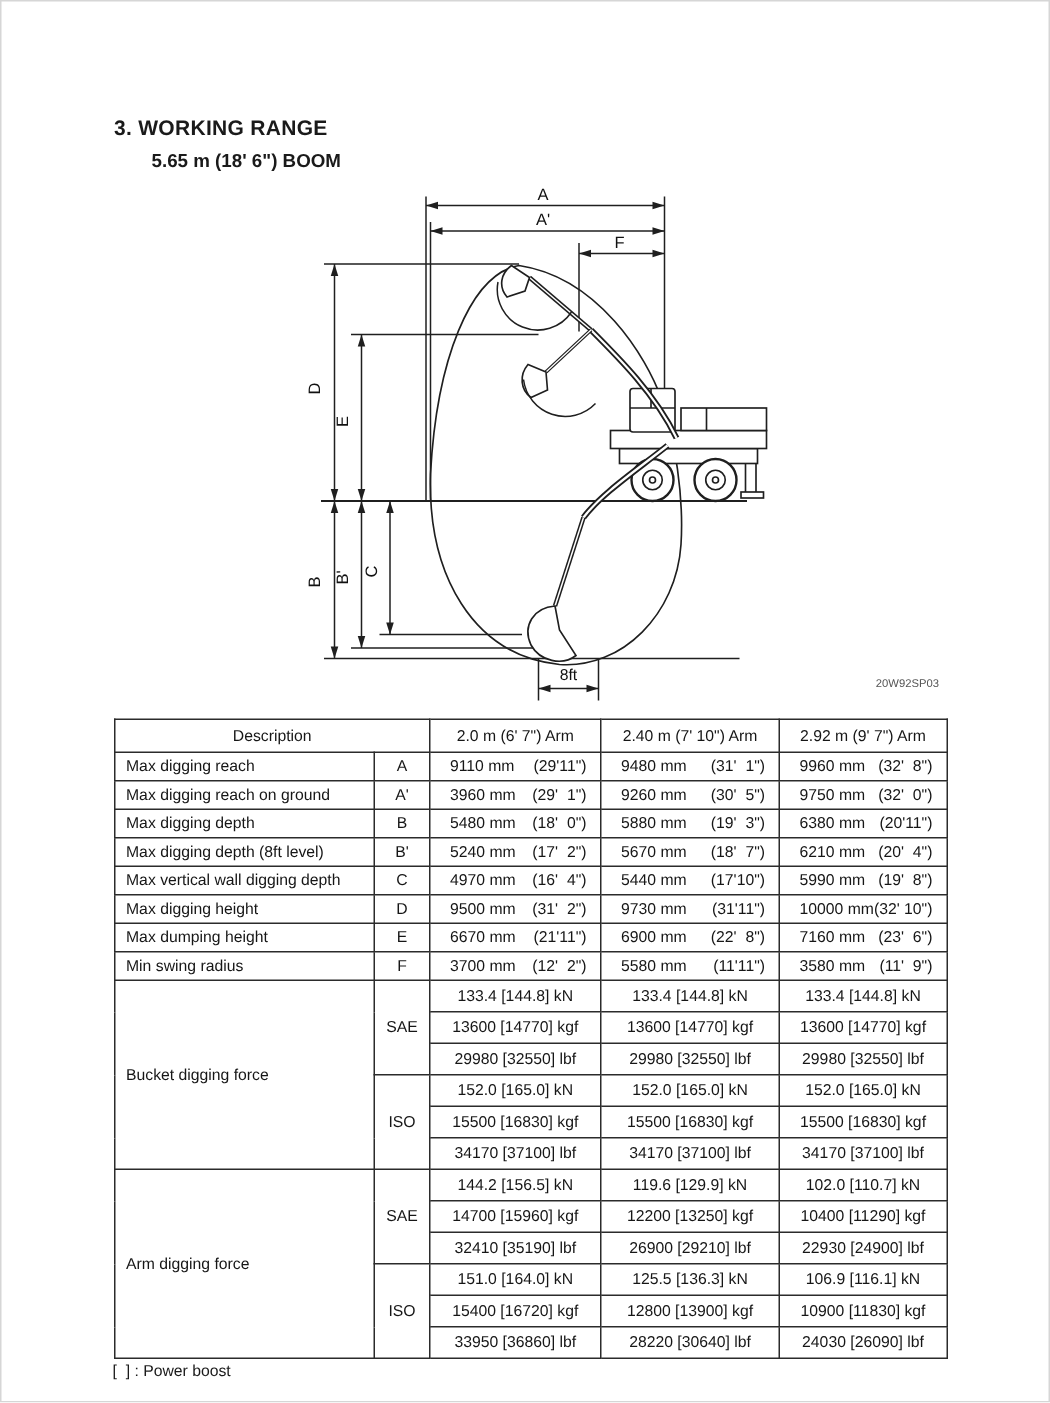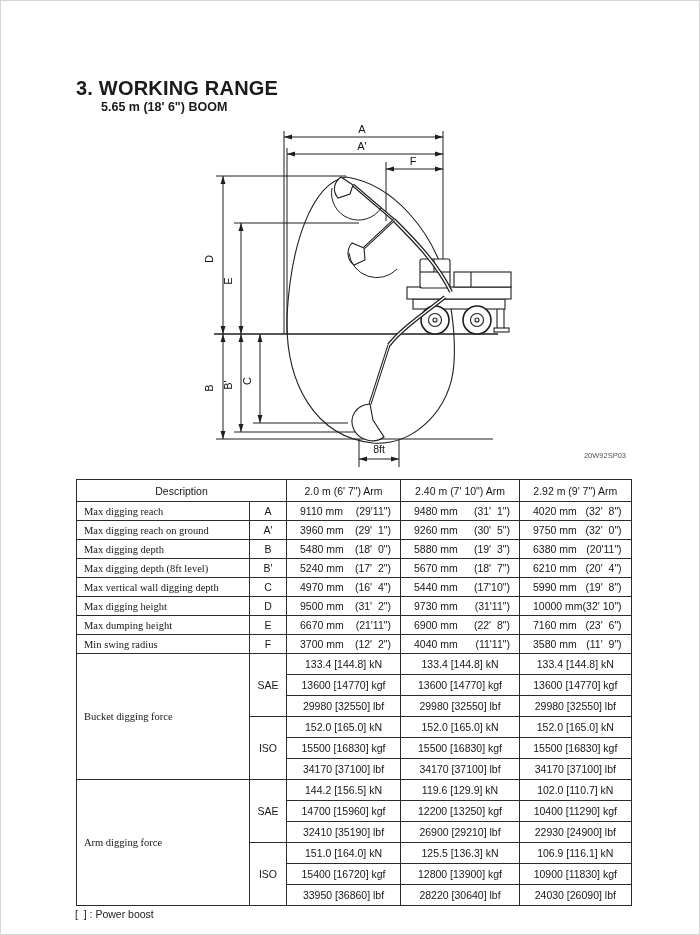--- a/index.html
+++ b/index.html
@@ -2,32 +2,32 @@
 <html><head>
 <meta charset="utf-8">
 <style>
   html,body{margin:0;padding:0;}
   body{
     width:700px;height:935px;background:#fff;
     font-family:"Liberation Sans", sans-serif;color:#1a1a1a;
     position:relative;overflow:hidden;
   }
   .page{position:absolute;inset:0;width:700px;height:935px;box-sizing:border-box;border:1px solid #d6d6d6;background:#fff;}
-  .title{position:absolute;left:75px;top:76px;font-size:20px;font-weight:bold;letter-spacing:.2px;}
+  .title{position:absolute;left:75px;top:76px;font-size:14px;font-weight:bold;letter-spacing:.2px;}
   .subtitle{position:absolute;left:100px;top:99px;font-size:12.5px;font-weight:bold;white-space:pre;}
   .diagram{position:absolute;left:0;top:110px;}
   .spec-table{
     position:absolute;left:75px;top:478px;border-collapse:collapse;
     font-size:10.5px;color:#161616;table-layout:fixed;border-radius:25px;
   }
   .spec-table td{border:1px solid #2b2b2b;padding:0;vertical-align:middle;overflow:hidden;}
   .r-hdr td{height:21px;text-align:center;}
   .r-dim td{height:18px;}
   .r-f td{height:20px;margin-left:40px;}
-  .c-desc{text-align:left;padding-left:7px !important;font-family:Liberation Serif, serif;}
+  .c-desc{text-align:left;padding-left:7px !important;}
   .c-ltr{text-align:center;}
   .vwrap{display:flex;justify-content:space-between;align-items:center;padding:0 9px 0 13px;text-align:right;}
   .mm{white-space:pre;}
   .imp{white-space:pre;}
   .c-fval{text-align:center;white-space:pre;}
   .footnote{position:absolute;left:74px;top:907px;font-size:10.5px;white-space:pre;}
   svg text{font-family:"Liberation Sans", sans-serif;}
 </style>
 </head>
 <body>
@@ -167,21 +167,21 @@
             </div>
           </td>
       <td>
             <div class="vwrap">
               <span class="mm">9480 mm</span>
               <span class="imp">(31'  1")</span>
             </div>
           </td>
       <td>
             <div class="vwrap">
-              <span class="mm">4020 mm</span>
+              <span class="mm">9960 mm</span>
               <span class="imp">(32'  8")</span>
             </div>
           </td>
     </tr>
     <tr class="r-dim">
       <td class="c-desc">Max digging reach on ground</td>
       <td class="c-ltr">A'</td>
       <td>
             <div class="vwrap">
               <span class="mm">3960 mm</span>
@@ -315,21 +315,21 @@
       <td class="c-desc">Min  swing radius</td>
       <td class="c-ltr">F</td>
       <td>
             <div class="vwrap">
               <span class="mm">3700 mm</span>
               <span class="imp">(12'  2")</span>
             </div>
           </td>
       <td>
             <div class="vwrap">
-              <span class="mm">4040 mm</span>
+              <span class="mm">5580 mm</span>
               <span class="imp">(11'11")</span>
             </div>
           </td>
       <td>
             <div class="vwrap">
               <span class="mm">3580 mm</span>
               <span class="imp">(11'  9")</span>
             </div>
           </td>
     </tr>

